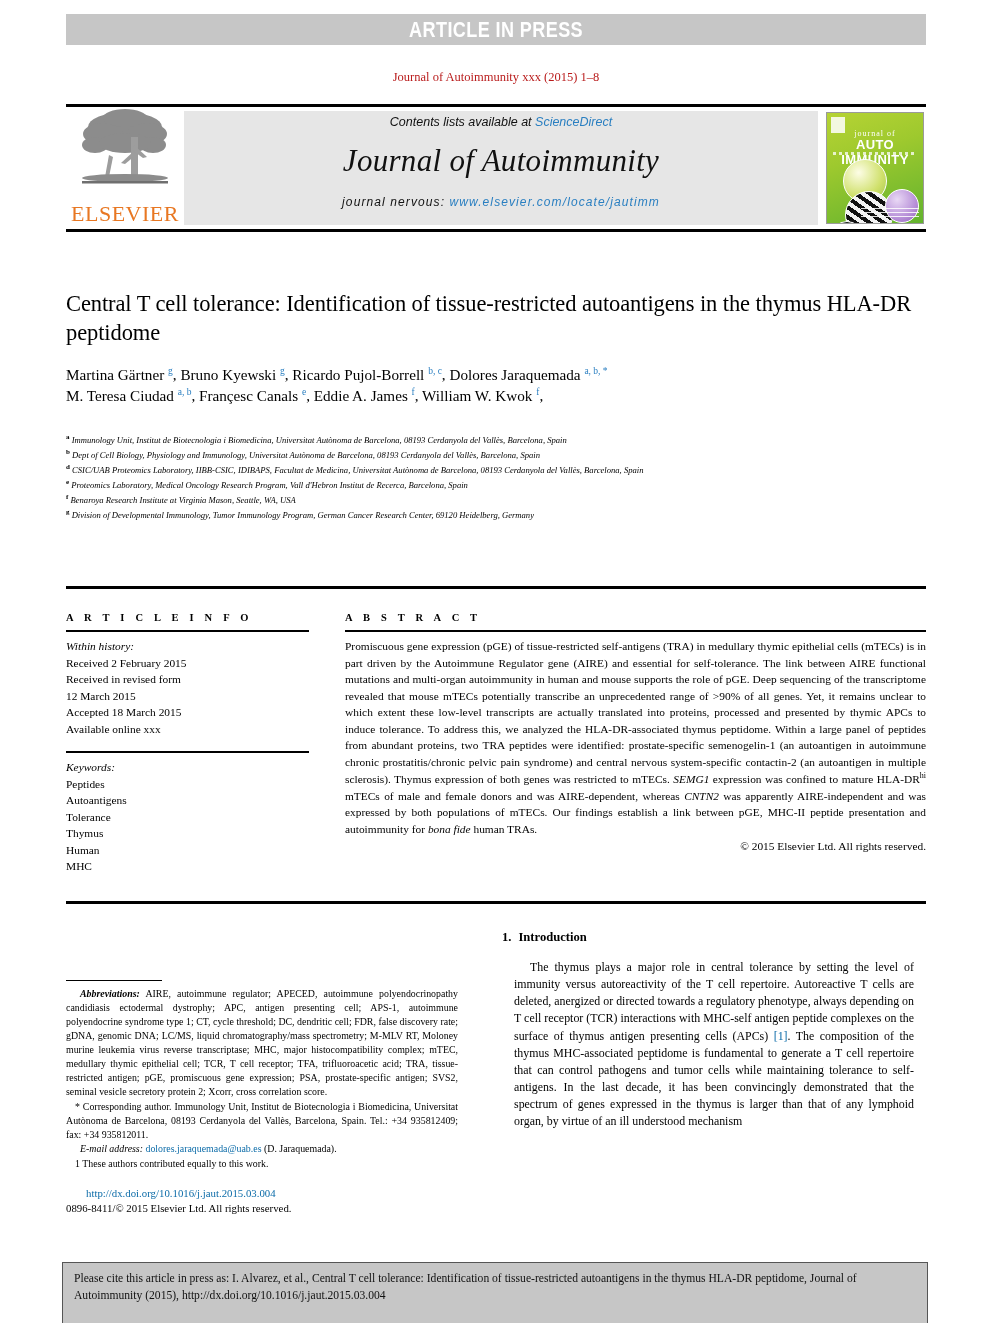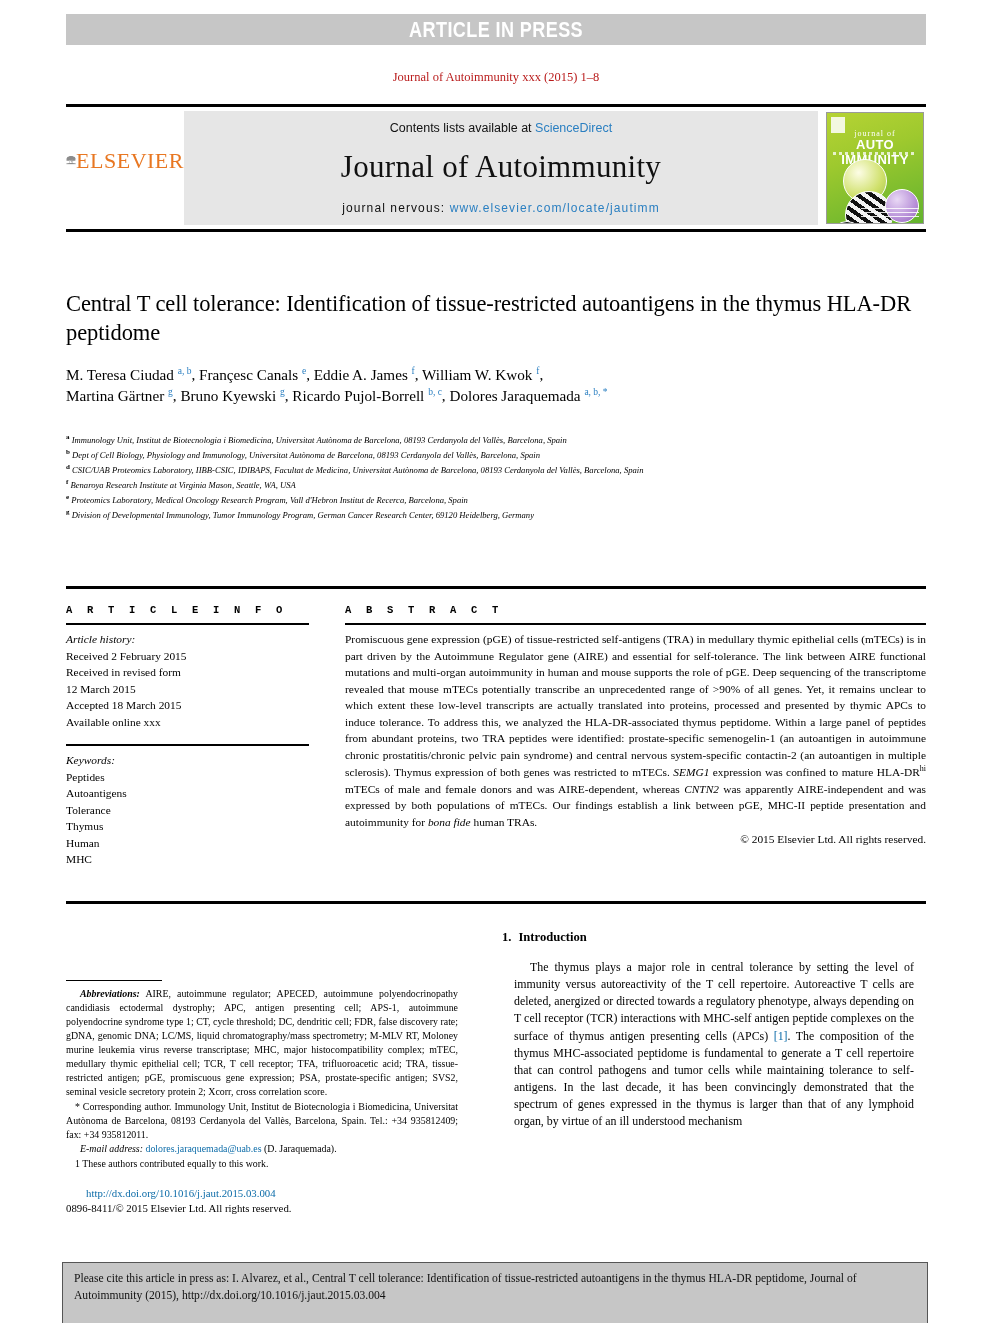--- a/index.html
+++ b/index.html
@@ -58,44 +58,45 @@
     border-top: 3px solid #000;
     border-bottom: 3px solid #000;
     box-sizing: border-box;
     display: flex;
     align-items: stretch;
   }
   .elsevier-logo {
     width: 118px;
     flex: 0 0 118px;
     display: flex;
-    flex-direction: row;
+    flex-direction: column;
     align-items: center;
-    justify-content: flex-start;
-    padding-bottom: 16px;
+    justify-content: space-between;
+    padding-bottom: 4px;
     box-sizing: border-box;
   }
   .tree-svg { display:block; }
   .elsevier-word {
     font-family: "Liberation Serif", serif;
     color: #e87722;
     font-size: 22px;
     letter-spacing: 0.5px;
     line-height: 1;
     margin-top: 1px;
   }
   .masthead-center {
     flex: 1 1 auto;
     background: #e6e6e6;
     margin: 4px 0 4px 0;
     display: flex;
     flex-direction: column;
     align-items: center;
-    justify-content: center;
+    justify-content: flex-start;
     text-align: center;
+    font-style: italic;
   }
   .contents-line {
     font-family: "Liberation Sans", sans-serif;
     font-size: 12.5px;
     color: #111;
     margin-top: 4px;
   }
   .contents-line .sd { color: #2a7fc1; }
   .journal-title {
     font-family: "Liberation Serif", serif;
@@ -177,25 +178,26 @@
 
   
   .rule-top { position:absolute; left:66px; top:586px; width:860px; border-top:3px solid #000; }
   .rule-bottom { position:absolute; left:66px; top:901px; width:860px; border-top:3px solid #000; }
 
   
   .info-col { position: absolute; left: 66px; top: 604px; width: 243px; }
   .abs-col  { position: absolute; left: 345px; top: 604px; width: 581px; }
 
   .sect-head {
-    font-family: Liberation Mono, monospace;
+    font-family: Liberation Serif, serif;
     font-weight: bold;
     font-size: 10.5px;
     letter-spacing: 4.2px;
     margin-bottom: 7px;
+    margin-top: 8px;
   }
   .hr-thin { border-top: 2.2px solid #000; margin: 0 0 6px 0; }
 
   .hist-label { font-style: italic; }
   .hist-line, .kw-line { font-size: 11.4px; line-height: 1.45; }
   .kw-block { margin-top: 14px; }
   .kw-label { font-style: italic; }
 
   .abstract-body {
     font-size: 11.4px;
@@ -312,40 +314,40 @@
     <div class="cov-circ cov-d"></div>
 
     <div class="cover-cap"></div>
   </div>
 </div>
 
 <div class="title-block">
   <h1 class="paper-title">Central T cell tolerance: Identification of tissue-restricted autoantigens in the thymus HLA-DR peptidome</h1>
 
   <div class="authors">
+    <div>Martina Gärtner <sup>g</sup>, Bruno Kyewski <sup>g</sup>, Ricardo Pujol-Borrell <sup>b, c</sup>, Dolores Jaraquemada <sup>a, b, *</sup></div>
     <div>M. Teresa Ciudad <sup>a, b</sup>, Françesc Canals <sup>e</sup>, Eddie A. James <sup>f</sup>, William W. Kwok <sup>f</sup>,</div>
-    <div>Martina Gärtner <sup>g</sup>, Bruno Kyewski <sup>g</sup>, Ricardo Pujol-Borrell <sup>b, c</sup>, Dolores Jaraquemada <sup>a, b, *</sup></div>
   </div>
 </div>
 
 <div class="affils">
   <div><sup>a</sup> <span>Immunology Unit, Institut de Biotecnologia i Biomedicina, Universitat Autònoma de Barcelona, 08193 Cerdanyola del Vallès, Barcelona, Spain</span></div>
   <div><sup>b</sup> <span>Dept of Cell Biology, Physiology and Immunology, Universitat Autònoma de Barcelona, 08193 Cerdanyola del Vallès, Barcelona, Spain</span></div>
   <div><sup>d</sup> <span>CSIC/UAB Proteomics Laboratory, IIBB-CSIC, IDIBAPS, Facultat de Medicina, Universitat Autònoma de Barcelona, 08193 Cerdanyola del Vallès, Barcelona, Spain</span></div>
+  <div><sup>e</sup> <span>Proteomics Laboratory, Medical Oncology Research Program, Vall d'Hebron Institut de Recerca, Barcelona, Spain</span></div>
   <div><sup>f</sup> <span>Benaroya Research Institute at Virginia Mason, Seattle, WA, USA</span></div>
-  <div><sup>e</sup> <span>Proteomics Laboratory, Medical Oncology Research Program, Vall d'Hebron Institut de Recerca, Barcelona, Spain</span></div>
   <div><sup>g</sup> <span>Division of Developmental Immunology, Tumor Immunology Program, German Cancer Research Center, 69120 Heidelberg, Germany</span></div>
 </div>
 
 <div class="rule-top"></div>
 
 <div class="info-col">
   <div class="sect-head">A R T I C L E  I N F O</div>
   <div class="hr-thin"></div>
-  <div class="hist-line hist-label">Article history:</div>
+  <div class="hist-line hist-label">Within history:</div>
   <div class="hist-line">Received 2 February 2015</div>
   <div class="hist-line">Received in revised form</div>
   <div class="hist-line">12 March 2015</div>
   <div class="hist-line">Accepted 18 March 2015</div>
   <div class="hist-line">Available online xxx</div>
 
   <div class="kw-block">
     <div class="hr-thin"></div>
     <div class="kw-line kw-label">Keywords:</div>
     <div class="kw-line">Peptides</div>

